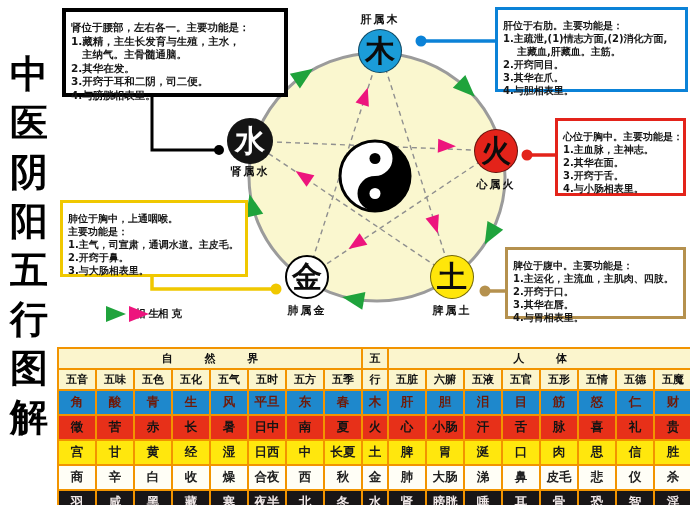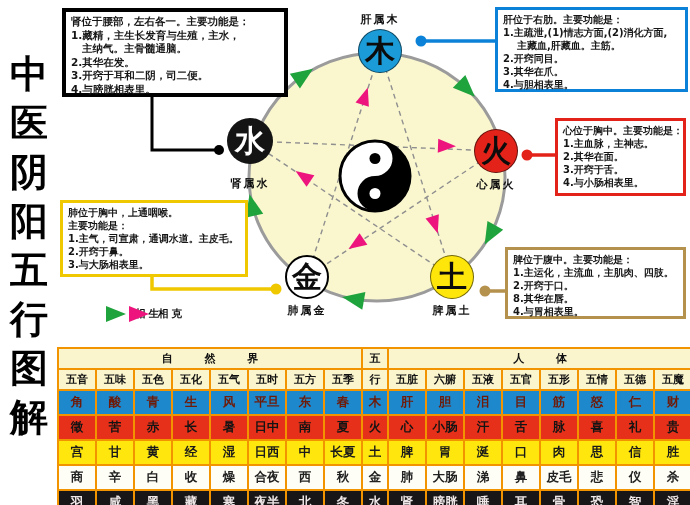--- a/index.html
+++ b/index.html
@@ -6,21 +6,21 @@
   #page{position:relative;width:690px;height:505px;background:#fff;overflow:hidden;
         font-family:"DejaVu Sans",sans-serif;}
   
   #vtitle{position:absolute;left:5px;top:50px;width:48px;text-align:center;z-index:4;
           font-family:"DejaVu Serif",serif;font-weight:900;font-size:38px;color:#000;}
   #vtitle .tchar{height:49px;line-height:47px;}
   
   #diagram{position:absolute;left:0;top:0;z-index:1;}
   
   .box{position:absolute;box-sizing:border-box;background:#fff;z-index:3;
-       font-weight:bold;color:#161616;padding:3px 5px;font-size:10px;line-height:13px;}
+       font-weight:bold;color:#161616;padding:9px 5px;font-size:10px;line-height:13px;}
   .box .ln{white-space:pre;}
   #box-kidney{left:62px;top:8px;width:226px;height:89px;border:4px solid #000;
               font-size:10.5px;line-height:13.5px;}
   #box-liver {left:495px;top:7px;width:193px;height:85px;border:3px solid #0b82d7;}
   #box-heart {left:555px;top:118px;width:131px;height:78px;border:3px solid #e3231a;}
   #box-spleen{left:505px;top:247px;width:181px;height:72px;border:3px solid #b5914e;}
   #box-lung  {left:60px;top:200px;width:188px;height:77px;border:3px solid #f0c800;}
   
   .ecircle{position:absolute;width:44px;height:44px;border-radius:50%;z-index:3;
            display:flex;align-items:center;justify-content:center;
@@ -30,21 +30,21 @@
           font-size:11px;font-weight:bold;letter-spacing:2px;color:#111;}
   #c-wood {left:358px;top:29px;background:#1b9cd8;color:#0c0c0c;}
   #c-fire {left:474px;top:129px;background:#e3231a;color:#0c0c0c;}
   #c-earth{left:430px;top:255px;background:#ffe60a;color:#0c0c0c;}
   #c-metal{left:285px;top:255px;background:#ffffff;color:#0c0c0c;border:2.5px solid #000;}
   #c-water{left:227px;top:118px;width:46px;height:46px;background:#141414;color:#fff;border:none;}
   #l-wood {left:350px;top:12px;}
   #l-fire {left:466px;top:177px;}
   #l-earth{left:422px;top:303px;}
   #l-metal{left:277px;top:303px;}
-  #l-water{left:220px;top:176px;}
+  #l-water{left:220px;top:164px;}
   
   .legend-item{position:absolute;display:flex;align-items:center;z-index:2;}
   #legend-sheng{left:70px;top:306px;padding-left:36px;}
   #legend-ke{left:129px;top:306px;}
   .tri{width:0;height:0;border-top:8px solid transparent;border-bottom:8px solid transparent;margin-right:9px;}
   .tri-green{border-left:20px solid #1fa33c;}
   .tri-pink{border-left:20px solid #ed147d;}
   .legend-item span{font-size:10.5px;font-weight:bold;letter-spacing:3px;color:#111;}
   
   #ftable{position:absolute;left:57px;top:347px;width:632px;height:156px;z-index:2;
@@ -148,21 +148,21 @@
     <div class="ln">1.主血脉，主神志。</div>
     <div class="ln">2.其华在面。</div>
     <div class="ln">3.开窍于舌。</div>
     <div class="ln">4.与小肠相表里。</div>
   </div>
 
   <div class="box" id="box-spleen">
     <div class="ln">脾位于腹中。主要功能是：</div>
     <div class="ln">1.主运化，主流血，主肌肉、四肢。</div>
     <div class="ln">2.开窍于口。</div>
-    <div class="ln">8.其华在唇。</div>
+    <div class="ln">3.其华在唇。</div>
     <div class="ln">4.与胃相表里。</div>
   </div>
 
   <div class="box" id="box-lung">
     <div class="ln">肺位于胸中，上通咽喉。</div>
     <div class="ln">主要功能是：</div>
     <div class="ln">1.主气，司宣肃，通调水道。主皮毛。</div>
     <div class="ln">2.开窍于鼻。</div>
     <div class="ln">3.与大肠相表里。</div>
   </div>

